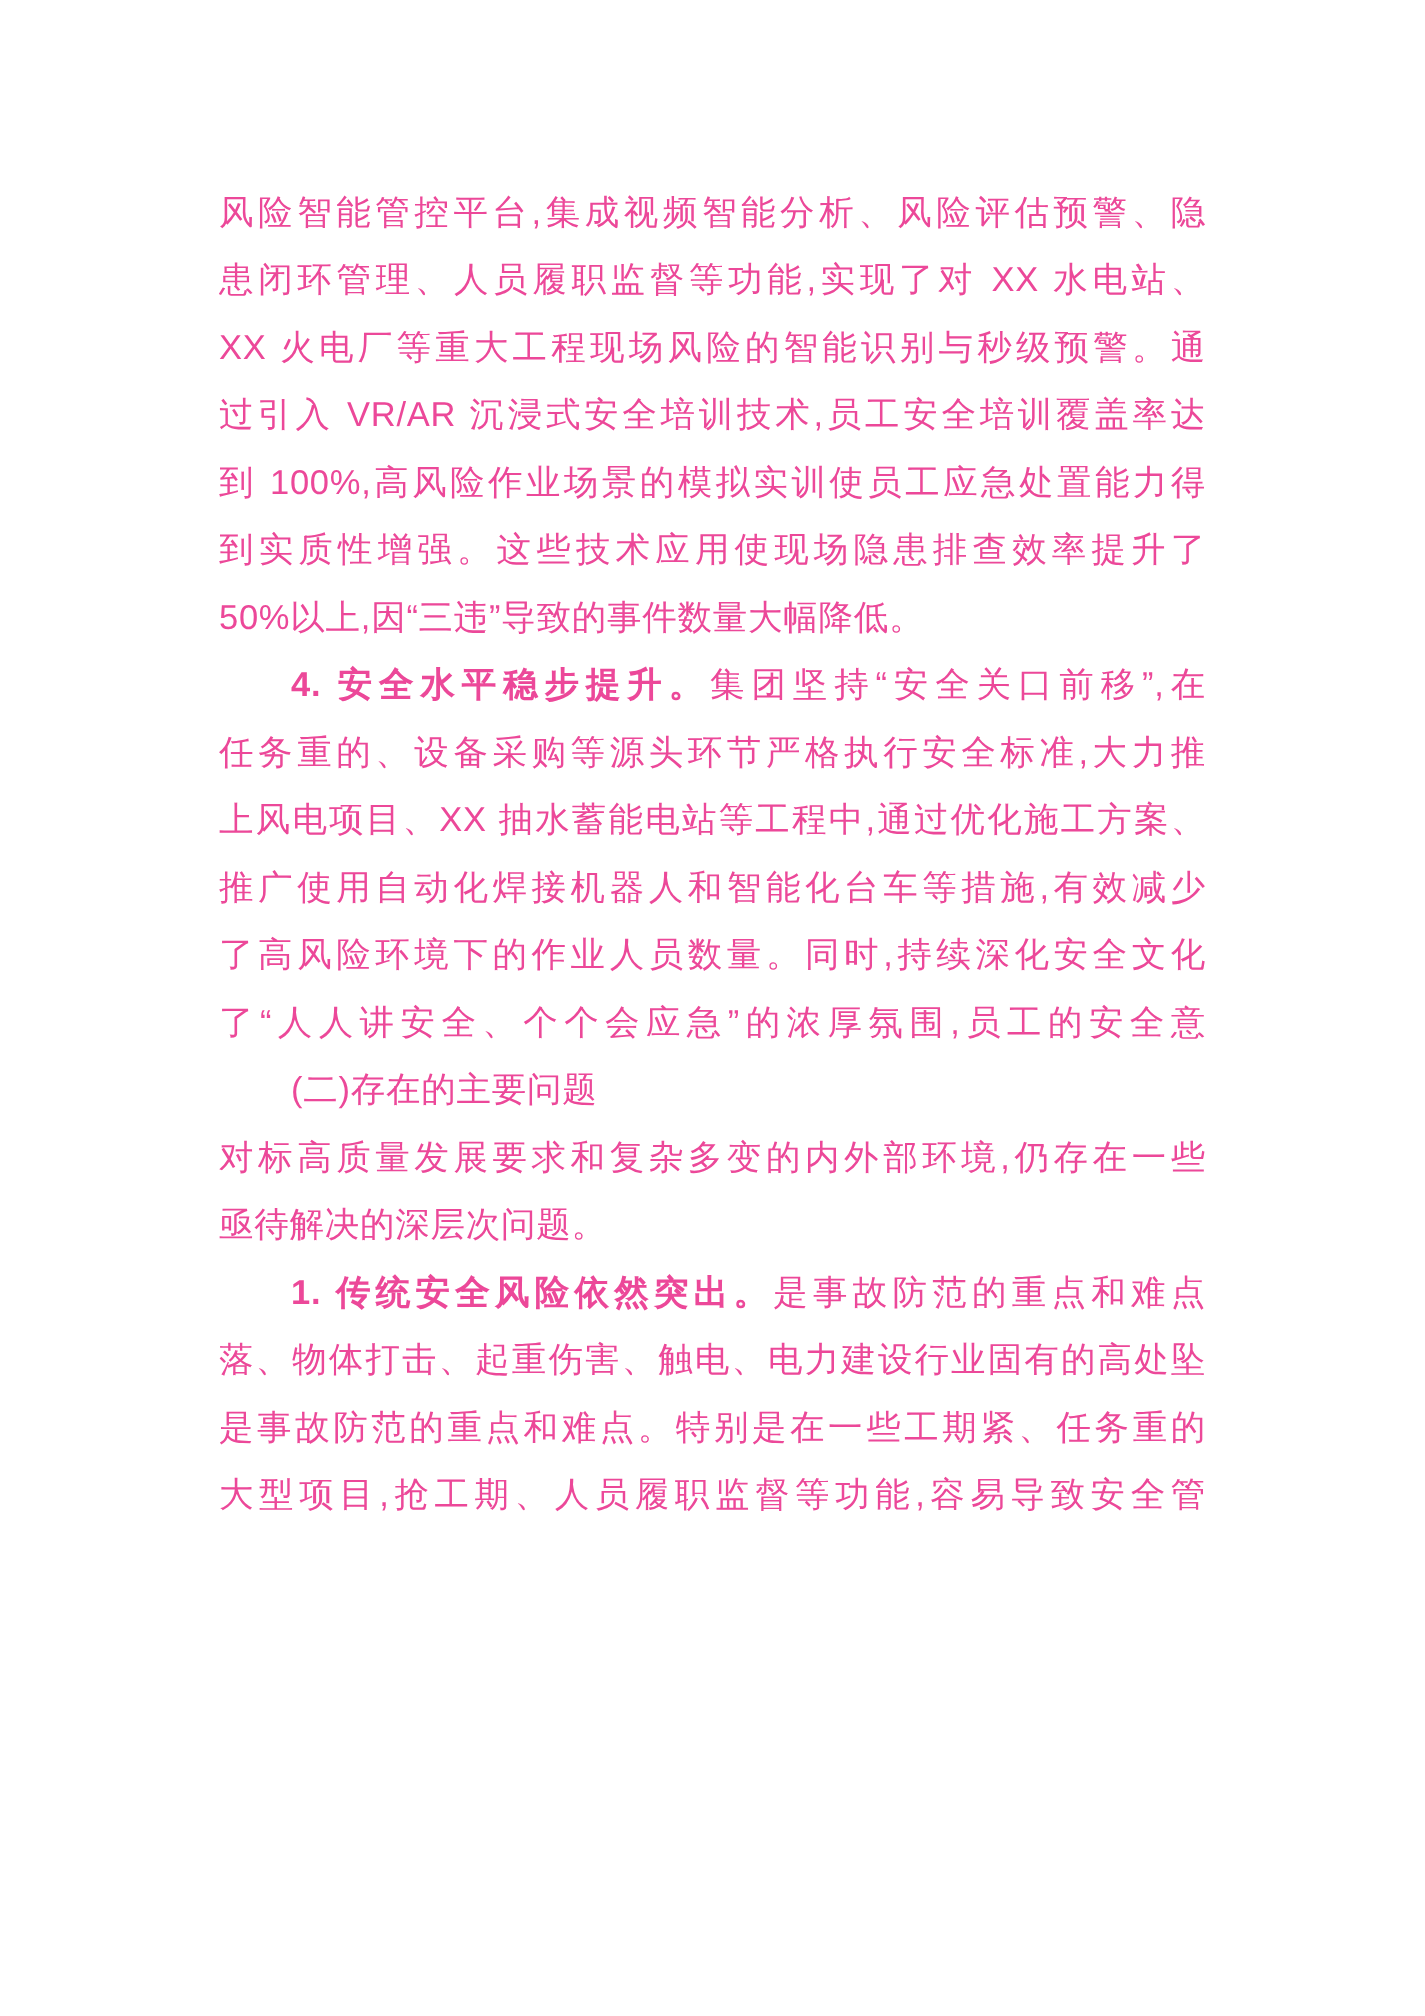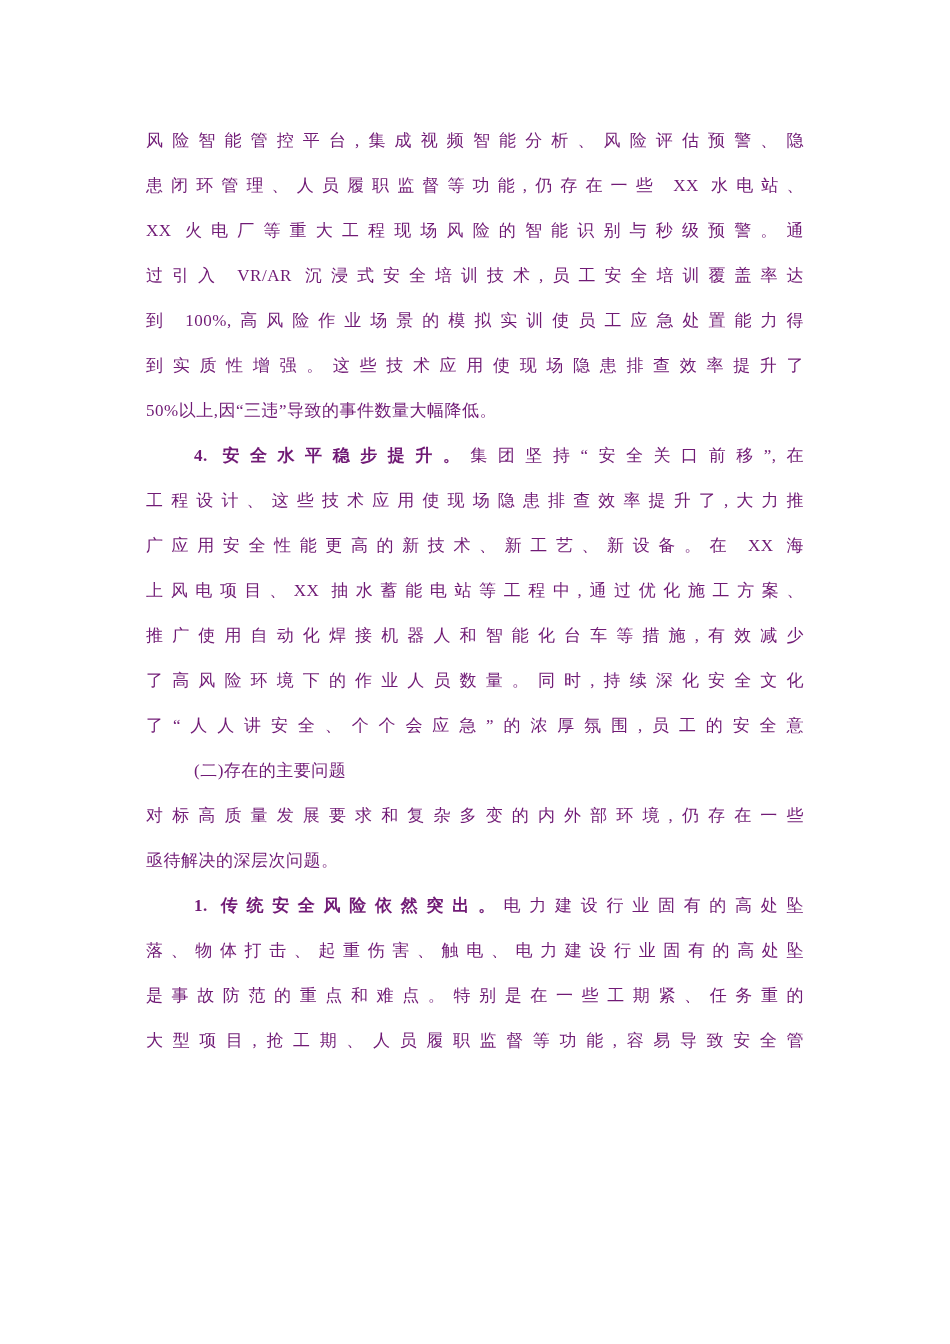--- a/index.html
+++ b/index.html
@@ -2,23 +2,23 @@
 <html><head>
 <meta charset="utf-8">
 <style>
   html, body { margin: 0; padding: 0; background: #ffffff; }
   body { width: 950px; height: 1344px; position: relative; overflow: hidden; }
   .page {
     position: absolute;
     left: 146px;
     top: 124px;
     width: 658px;
-    font-family: Liberation Serif, serif;
-    font-size: 17px;
-    color: #701a75;
+    font-family: Liberation Sans, sans-serif;
+    font-size: 23px;
+    color: #ec4899;
   }
   .line {
     height: 45px;
     line-height: 34px;
     white-space: nowrap;
     text-align: justify;
     text-align-last: justify;
     letter-spacing: 0.5px;
     overflow: hidden;
   }
@@ -26,45 +26,44 @@
   .indent { padding-left: 48px; }
   .bold { font-weight: bold; }
 </style>
 </head>
 <body>
 
 <div class="page">
 
   <div>
     <div class="line">风险智能管控平台,集成视频智能分析、风险评估预警、隐</div>
-    <div class="line">患闭环管理、人员履职监督等功能,仍存在一些 XX 水电站、</div>
+    <div class="line">患闭环管理、人员履职监督等功能,实现了对 XX 水电站、</div>
     <div class="line">XX 火电厂等重大工程现场风险的智能识别与秒级预警。通</div>
     <div class="line">过引入 VR/AR 沉浸式安全培训技术,员工安全培训覆盖率达</div>
     <div class="line">到 100%,高风险作业场景的模拟实训使员工应急处置能力得</div>
     <div class="line">到实质性增强。这些技术应用使现场隐患排查效率提升了</div>
     <div class="line last">50%以上,因“三违”导致的事件数量大幅降低。</div>
   </div>
 
   <div>
     <div class="line indent"><span class="bold">4. 安全水平稳步提升。</span><span>集团坚持“安全关口前移”,在</span></div>
-    <div class="line">工程设计、这些技术应用使现场隐患排查效率提升了,大力推</div>
-    <div class="line">广应用安全性能更高的新技术、新工艺、新设备。在 XX 海</div>
+    <div class="line">任务重的、设备采购等源头环节严格执行安全标准,大力推</div>
     <div class="line">上风电项目、XX 抽水蓄能电站等工程中,通过优化施工方案、</div>
     <div class="line">推广使用自动化焊接机器人和智能化台车等措施,有效减少</div>
     <div class="line">了高风险环境下的作业人员数量。同时,持续深化安全文化</div>
     <div class="line">了“人人讲安全、个个会应急”的浓厚氛围,员工的安全意</div>
   </div>
 
   <div class="line indent last">(二)存在的主要问题</div>
 
   <div>
     <div class="line">对标高质量发展要求和复杂多变的内外部环境,仍存在一些</div>
     <div class="line last">亟待解决的深层次问题。</div>
   </div>
 
   <div>
-    <div class="line indent"><span class="bold">1. 传统安全风险依然突出。</span><span>电力建设行业固有的高处坠</span></div>
+    <div class="line indent"><span class="bold">1. 传统安全风险依然突出。</span><span>是事故防范的重点和难点</span></div>
     <div class="line">落、物体打击、起重伤害、触电、电力建设行业固有的高处坠</div>
     <div class="line">是事故防范的重点和难点。特别是在一些工期紧、任务重的</div>
     <div class="line">大型项目,抢工期、人员履职监督等功能,容易导致安全管</div>
   </div>
 
 </div>
 
 </body></html>

